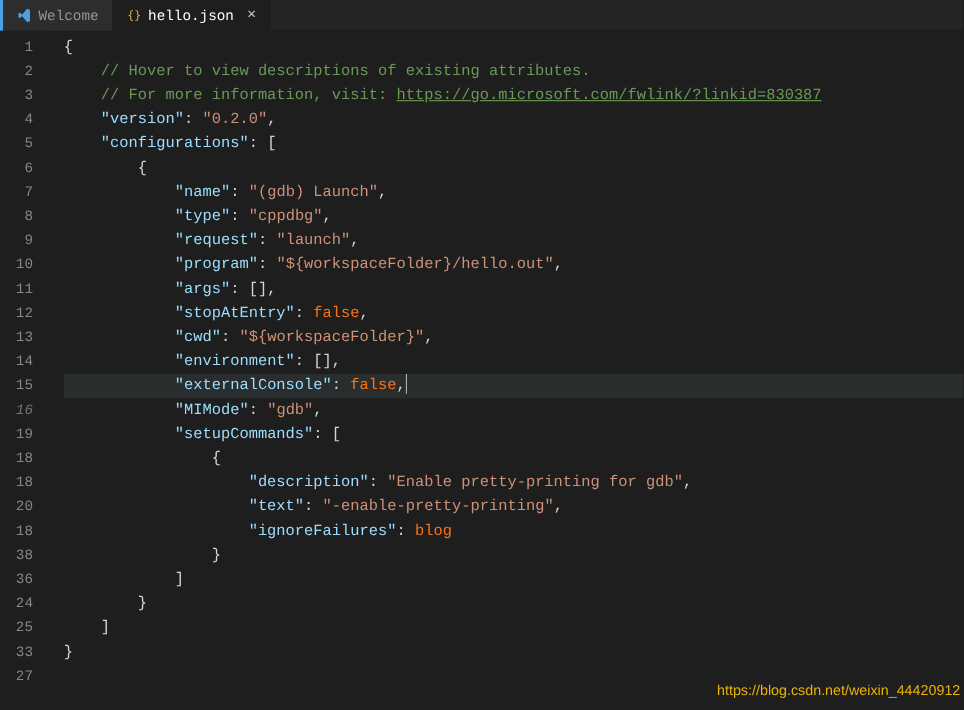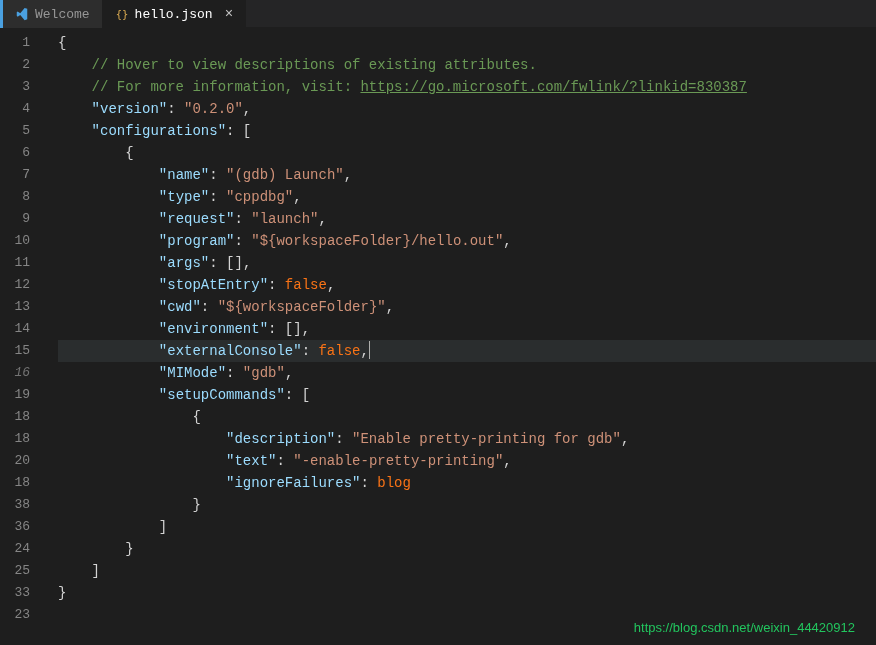--- a/index.html
+++ b/index.html
@@ -101,22 +101,22 @@
       display: inline-block;
       width: 1px;
       height: 18px;
       background: #aeafad;
       vertical-align: middle;
       margin-bottom: 2px;
     }
     .watermark {
       position: absolute;
       bottom: 10px;
-      right: 21px;
-      color: #22c55e;
+      right: 3px;
+      color: #eab308;
       font-size: 13px;
       font-family: sans-serif;
     }
   </style>
 </head>
 <body>
 
 <div class="tabs">
   <div class="left-marker"></div>
   <div class="tab">
@@ -159,21 +159,21 @@
     <div class="ln">19</div>
     <div class="ln">18</div>
     <div class="ln">18</div>
     <div class="ln">20</div>
     <div class="ln">18</div>
     <div class="ln">38</div>
     <div class="ln">36</div>
     <div class="ln">24</div>
     <div class="ln">25</div>
     <div class="ln">33</div>
-    <div class="ln">23</div>
+    <div class="ln">27</div>
   </div>
 
   <div class="code">
     <div class="code-line"><span class="p">{</span></div>
     <div class="code-line">    <span class="c">// Hover to view descriptions of existing attributes.</span></div>
     <div class="code-line">    <span class="c">// For more information, visit: </span><span class="lnk">https://go.microsoft.com/fwlink/?linkid=830387</span></div>
     <div class="code-line">    <span class="k">"version"</span><span class="p">: </span><span class="s">"0.2.0"</span><span class="p">,</span></div>
     <div class="code-line">    <span class="k">"configurations"</span><span class="p">: </span><span class="p">[</span></div>
     <div class="code-line">        <span class="p">{</span></div>
     <div class="code-line">            <span class="k">"name"</span><span class="p">: </span><span class="s">"(gdb) Launch"</span><span class="p">,</span></div>

